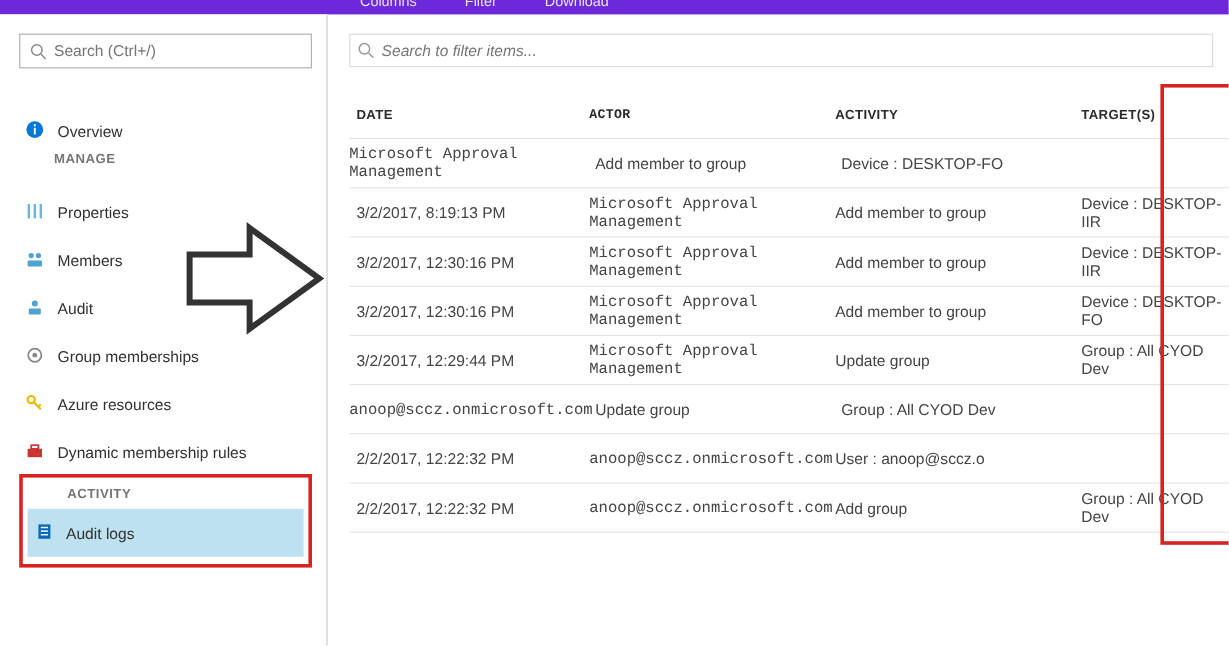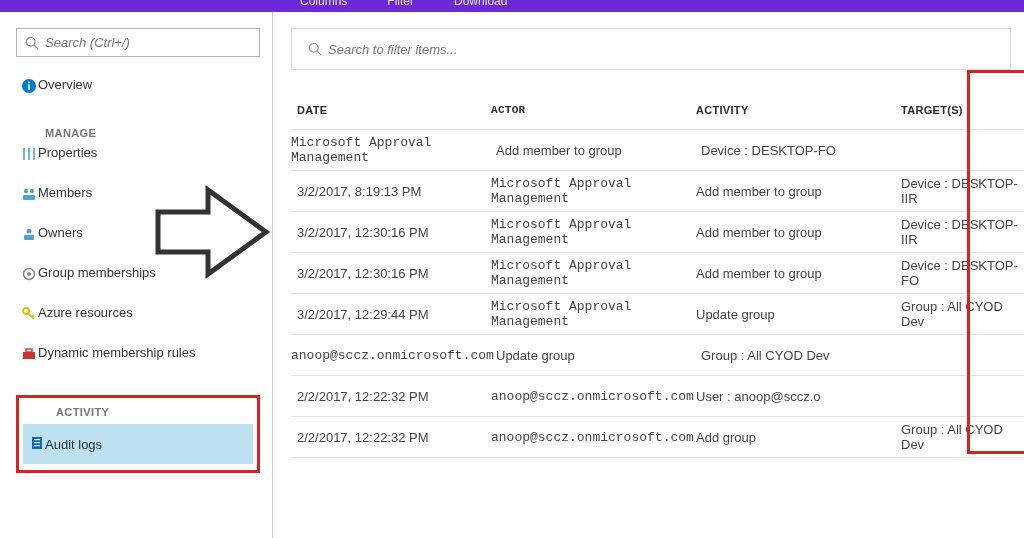--- a/index.html
+++ b/index.html
@@ -46,33 +46,33 @@
     align-items: center;
     border: 1px solid #b2b2b2;
     height: 29px;
     padding: 0 8px;
     color: #666;
   }
   .search-box svg { margin-right: 6px; flex:none; }
   .search-box input {
     border: none;
     outline: none;
-    font-style: italic;
     font-size: 13px;
     color: #666;
     width: 100%;
     background: transparent;
   }
   .section-item {
     display: flex;
-    align-items: flex-start;
+    align-items: flex-end;
     height: 40px;
     padding-left: 4px;
     cursor: pointer;
     color: #323130;
+    gap: 10px;
   }
   .section-item .icon { width: 18px; height: 18px; display:flex; align-items:center; justify-content:center; flex:none; }
   .overview-section { margin-top: 20px; margin-bottom: 10px; }
   .section-label {
     font-size: 11px;
     color: #767676;
     font-weight: 600;
     letter-spacing: 0.4px;
     margin-top: 10px;
     margin-bottom: 6px;
@@ -82,20 +82,21 @@
     margin-top: 10px;
     border: 3px solid #d62424;
     padding: 4px 4px 6px 4px;
   }
   .activity-group .section-label { margin-top: 4px; margin-left: 4px; }
   .audit-item {
     background: #bee1f1;
     display: flex;
     align-items: center;
     height: 40px;
+    gap: 10px;
     padding-left: 6px;
     margin-top: 6px;
     cursor: pointer;
   }
   
   .arrow {
     position: absolute;
     top: 170px;
     left: 148px;
     pointer-events: none;
@@ -104,24 +105,24 @@
   .main {
     flex: 1;
     padding: 16px 0 0 18px;
     overflow: hidden;
     position: relative;
   }
   .filter-box {
     width: 720px;
     max-width: 100%;
     border: 1px solid #ddd;
-    height: 42px;
+    height: 28px;
     display: flex;
     align-items: center;
-    padding: 0 16px;
+    padding: 0 6px;
     color: #7a7a7a;
   }
   .filter-box svg { margin-right: 6px; flex:none;}
   .filter-box input {
     border: none; outline: none;
     font-style: italic;
     font-size: 13px;
     color: #7a7a7a;
     width: 100%;
     background: transparent;
@@ -219,21 +220,21 @@
       </span>
       <span>Members</span>
     </div>
     <div class="section-item">
       <span class="icon">
         <svg width="16" height="16" viewBox="0 0 16 16">
             <circle cx="8" cy="5" r="2.5" fill="#4fa3d1"></circle>
             <rect x="3" y="9" width="10" height="5" rx="1" fill="#4fa3d1"></rect>
           </svg>
       </span>
-      <span>Owners</span>
+      <span>Audit</span>
     </div>
     <div class="section-item">
       <span class="icon">
         <svg width="16" height="16" viewBox="0 0 16 16">
             <circle cx="8" cy="8" r="5.5" fill="none" stroke="#888" stroke-width="1.5"></circle>
             <circle cx="8" cy="8" r="2" fill="#888"></circle>
           </svg>
       </span>
       <span>Group memberships</span>
     </div>

